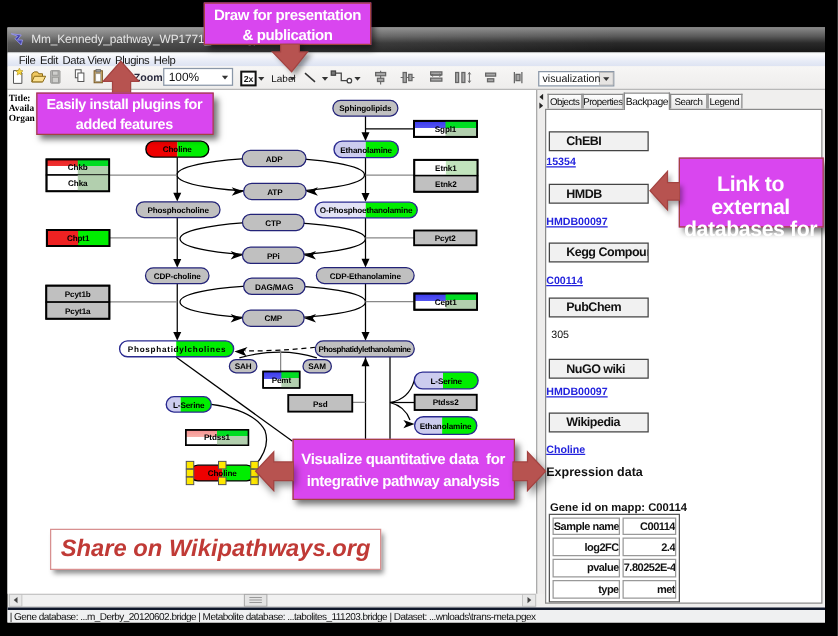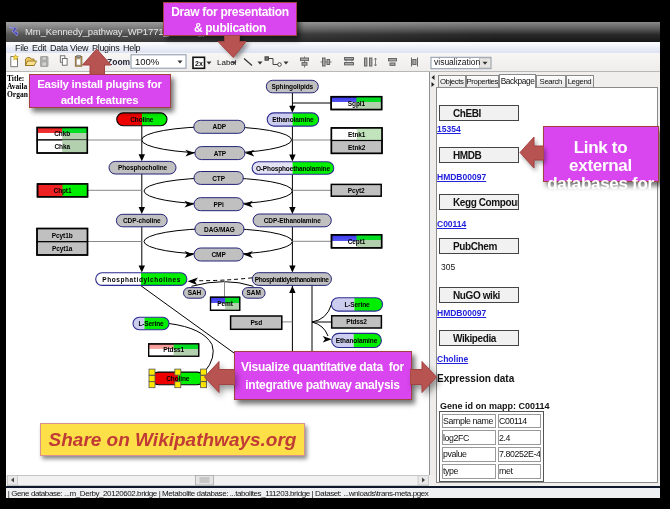--- a/index.html
+++ b/index.html
@@ -32,27 +32,27 @@
 #pcontent{position:absolute;left:0;top:15px;width:222px;height:396px;background:#fff;
   border:1px solid #8a8a8a;}
 .hdr{position:absolute;left:2px;width:80px;height:16px;background:#f1f1f1;border:1px solid #444;
   font-size:10px;font-weight:bold;color:#111;line-height:15px;padding-left:13px;white-space:nowrap;overflow:hidden;letter-spacing:-0.4px;}
 .lnk{position:absolute;left:0;font-size:8.5px;font-weight:bold;color:#2222dd;text-decoration:underline;}
 .ptx{position:absolute;left:4px;font-size:8.5px;color:#111;}
 #expd{position:absolute;left:0;top:284.5px;font-size:10px;font-weight:bold;color:#111;}
 #geneid{position:absolute;left:3px;top:312.5px;font-size:9px;font-weight:bold;color:#111;}
 #xtab{position:absolute;left:2px;top:322.5px;width:105px;height:71px;border-collapse:separate;
   border-spacing:2px;border:1.5px solid #555;background:#fff;table-layout:fixed;}
-#xtab td{border:1px solid #999;font-size:8.8px;font-weight:normal;letter-spacing:-0.4px;color:#111;text-align:left;
+#xtab td{border:1px solid #999;font-size:8.8px;font-weight:bold;letter-spacing:-0.4px;color:#111;text-align:right;
   padding:0;height:14px;overflow:hidden;white-space:nowrap;}
 #xtab td:first-child{width:54px;}
 .callout{position:absolute;background:#d946ef;color:#fff;font-weight:bold;
   text-align:center;box-shadow:3px 4px 5px rgba(0,0,0,0.55);border:1px solid #a34341;}
 .co-ov{position:absolute;pointer-events:none;}
-#share{position:absolute;left:40px;top:423px;width:265px;height:33px;background:#fde047;
+#share{position:absolute;left:40px;top:423px;width:265px;height:33px;background:#ffffff;
   border:1px solid #d89090;color:#c03a36;font-weight:bold;font-style:italic;font-size:19px;
   text-align:center;line-height:31px;box-shadow:2px 3px 4px rgba(0,0,0,0.45);}
 </style>
 </head>
 <body>
 <div id="stage">
   <div id="win">
     <div id="titlebar">
         <span id="titletxt">Mm_Kennedy_pathway_WP1771_45176.gp</span>
       </div>

